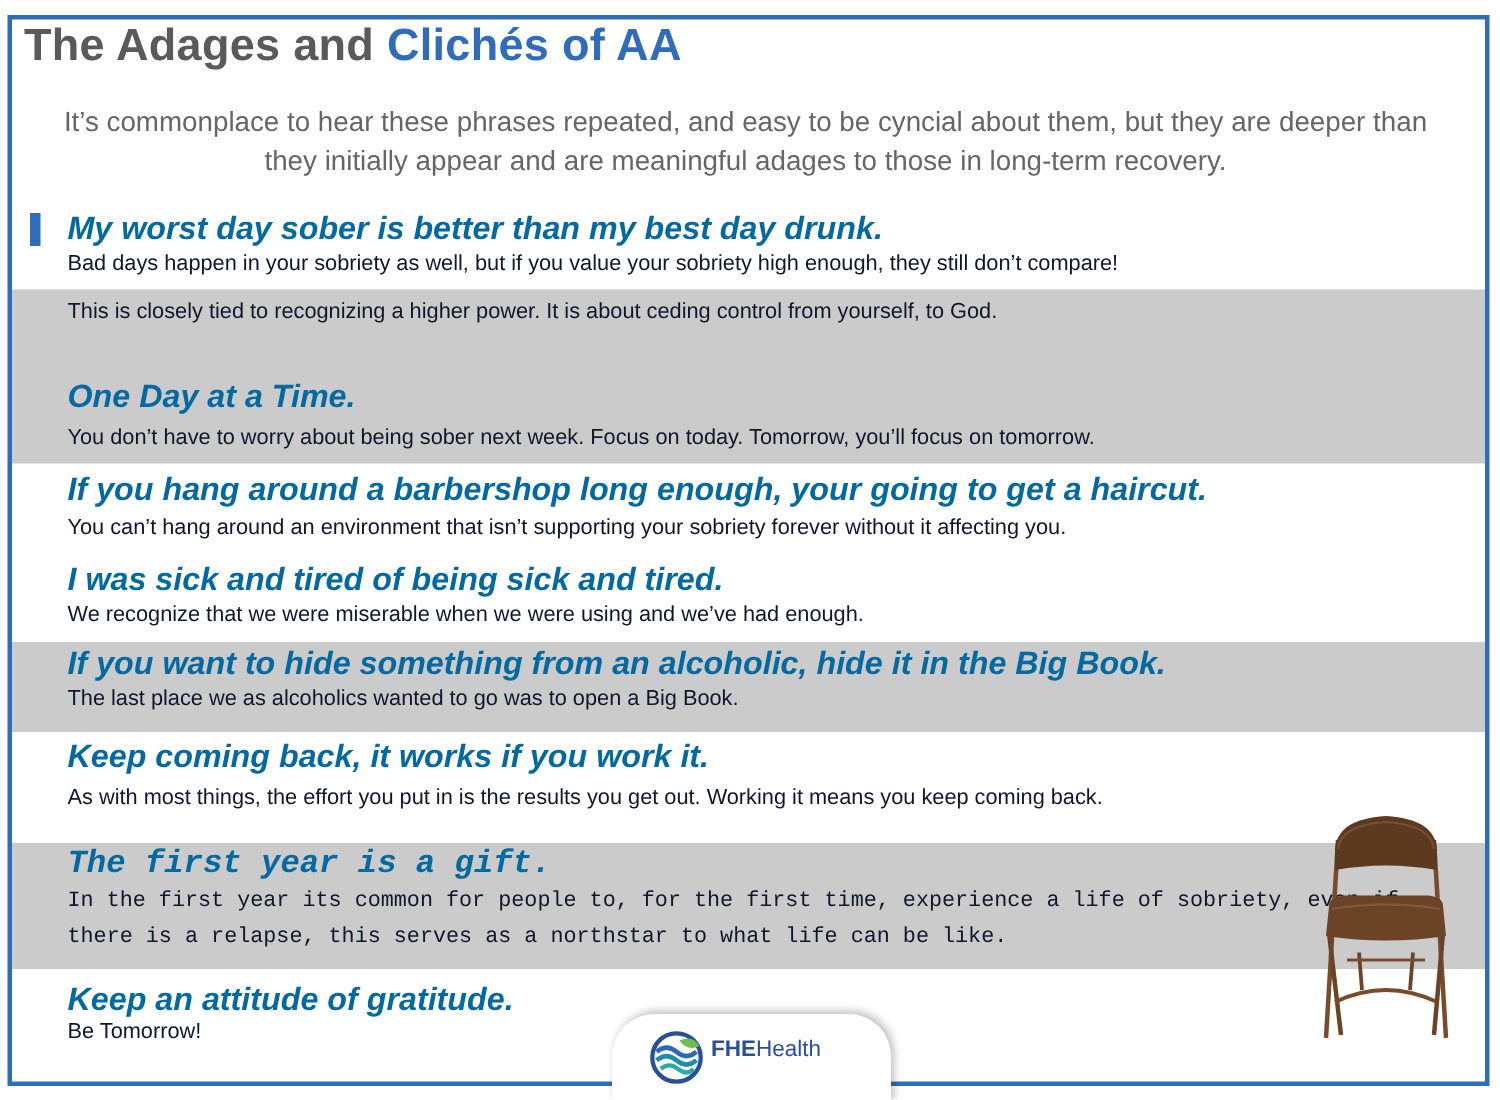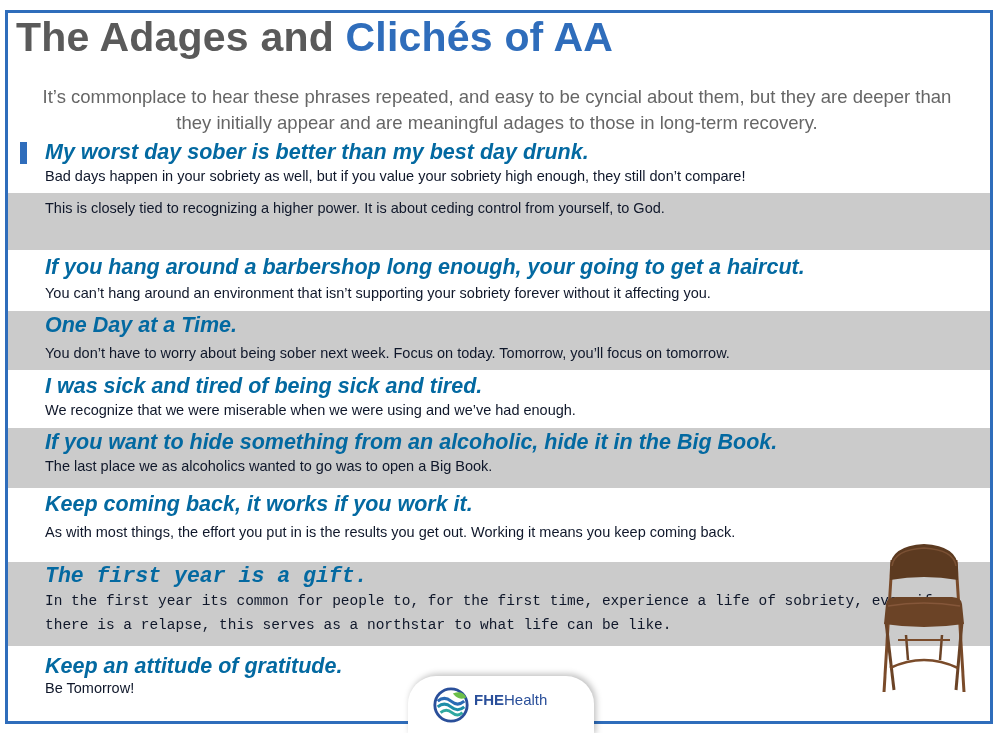--- a/index.html
+++ b/index.html
@@ -1,20 +1,20 @@
 <!DOCTYPE html>
 <html><head>
 <meta charset="utf-8">
 <style>
   html, body { margin: 0; padding: 0; background: #ffffff; }
   body { width: 1000px; height: 733px; position: relative; overflow: hidden; font-family: "Liberation Sans", "DejaVu Sans", sans-serif; }
   .frame { position: absolute; left: 5px; top: 10px; width: 982px; height: 708px; border: 3px solid #2f6dbb; background: #fff; }
-  .title { position: absolute; left: 16px; top: 14px; font-size: 41px; font-weight: bold; color: #5a5a5a; letter-spacing: 0.2px; white-space: nowrap; }
+  .title { position: absolute; left: 16px; top: 14px; font-size: 30px; font-weight: bold; color: #5a5a5a; letter-spacing: 0.2px; white-space: nowrap; }
   .title .accent { color: #2f6dbb; }
-  .intro { position: absolute; left: 37px; top: 68px; width: 920px; font-size: 18.5px; line-height: 26px; color: #666; text-align: center; margin-top: 16px; }
+  .intro { position: absolute; left: 37px; top: 68px; width: 920px; font-size: 18.5px; line-height: 26px; color: #666; text-align: center; }
   .rows { position: absolute; left: 8px; top: 138px; width: 982px; }
   .row { position: relative; box-sizing: border-box; padding-left: 37px; }
   .row.gray { background: #cbcbcb; }
   .row .saying { font-size: 21.5px; font-style: italic; font-weight: bold; color: #0369a1; white-space: nowrap; line-height: 26px; padding-top: 1px; }
   .row .desc { font-size: 14.5px; color: #0f172a; line-height: 22px; white-space: nowrap; }
   .row .desc.wrap { white-space: normal; width: 900px; }
   .marker { position: absolute; left: 12px; top: 4px; width: 7px; height: 22px; background: #2f6dbb; }
   .chair { position: absolute; left: 878px; top: 540px; width: 92px; height: 160px; }
   .logo-tab { position: absolute; left: 408px; top: 676px; width: 186px; height: 60px; background: #fff; border-radius: 28px 28px 0 0; box-shadow: 2px -2px 6px rgba(0,0,0,0.25); }
   .logo-icon { position: absolute; left: 24px; top: 10px; width: 38px; height: 38px; }
@@ -34,27 +34,27 @@
 
 <div class="rows">
   <div class="row" style="height:55px;">
     <div class="marker"></div>
     <div class="saying">My worst day sober is better than my best day drunk.</div>
     <div class="desc">Bad days happen in your sobriety as well, but if you value your sobriety high enough, they still don’t compare!</div>
   </div>
   <div class="row gray" style="height:57px;">
     <div class="desc" style="padding-top:4px;">This is closely tied to recognizing a higher power. It is about ceding control from yourself, to God.</div>
   </div>
+  <div class="row gray" style="height:59px;">
+    <div class="saying">One Day at a Time.</div>
+    <div class="desc" style="padding-top:4px;">You don’t have to worry about being sober next week. Focus on today. Tomorrow, you’ll focus on tomorrow.</div>
+  </div>
   <div class="row" style="height:61px; padding-top:3px;">
     <div class="saying">If you hang around a barbershop long enough, your going to get a haircut.</div>
     <div class="desc" style="padding-top:2px;">You can’t hang around an environment that isn’t supporting your sobriety forever without it affecting you.</div>
-  </div>
-  <div class="row gray" style="height:59px;">
-    <div class="saying">One Day at a Time.</div>
-    <div class="desc" style="padding-top:4px;">You don’t have to worry about being sober next week. Focus on today. Tomorrow, you’ll focus on tomorrow.</div>
   </div>
   <div class="row" style="height:58px; padding-top:2px;">
     <div class="saying">I was sick and tired of being sick and tired.</div>
     <div class="desc">We recognize that we were miserable when we were using and we’ve had enough.</div>
   </div>
   <div class="row gray" style="height:60px;">
     <div class="saying">If you want to hide something from an alcoholic, hide it in the Big Book.</div>
     <div class="desc">The last place we as alcoholics wanted to go was to open a Big Book.</div>
   </div>
   <div class="row" style="height:74px; padding-top:2px;">

